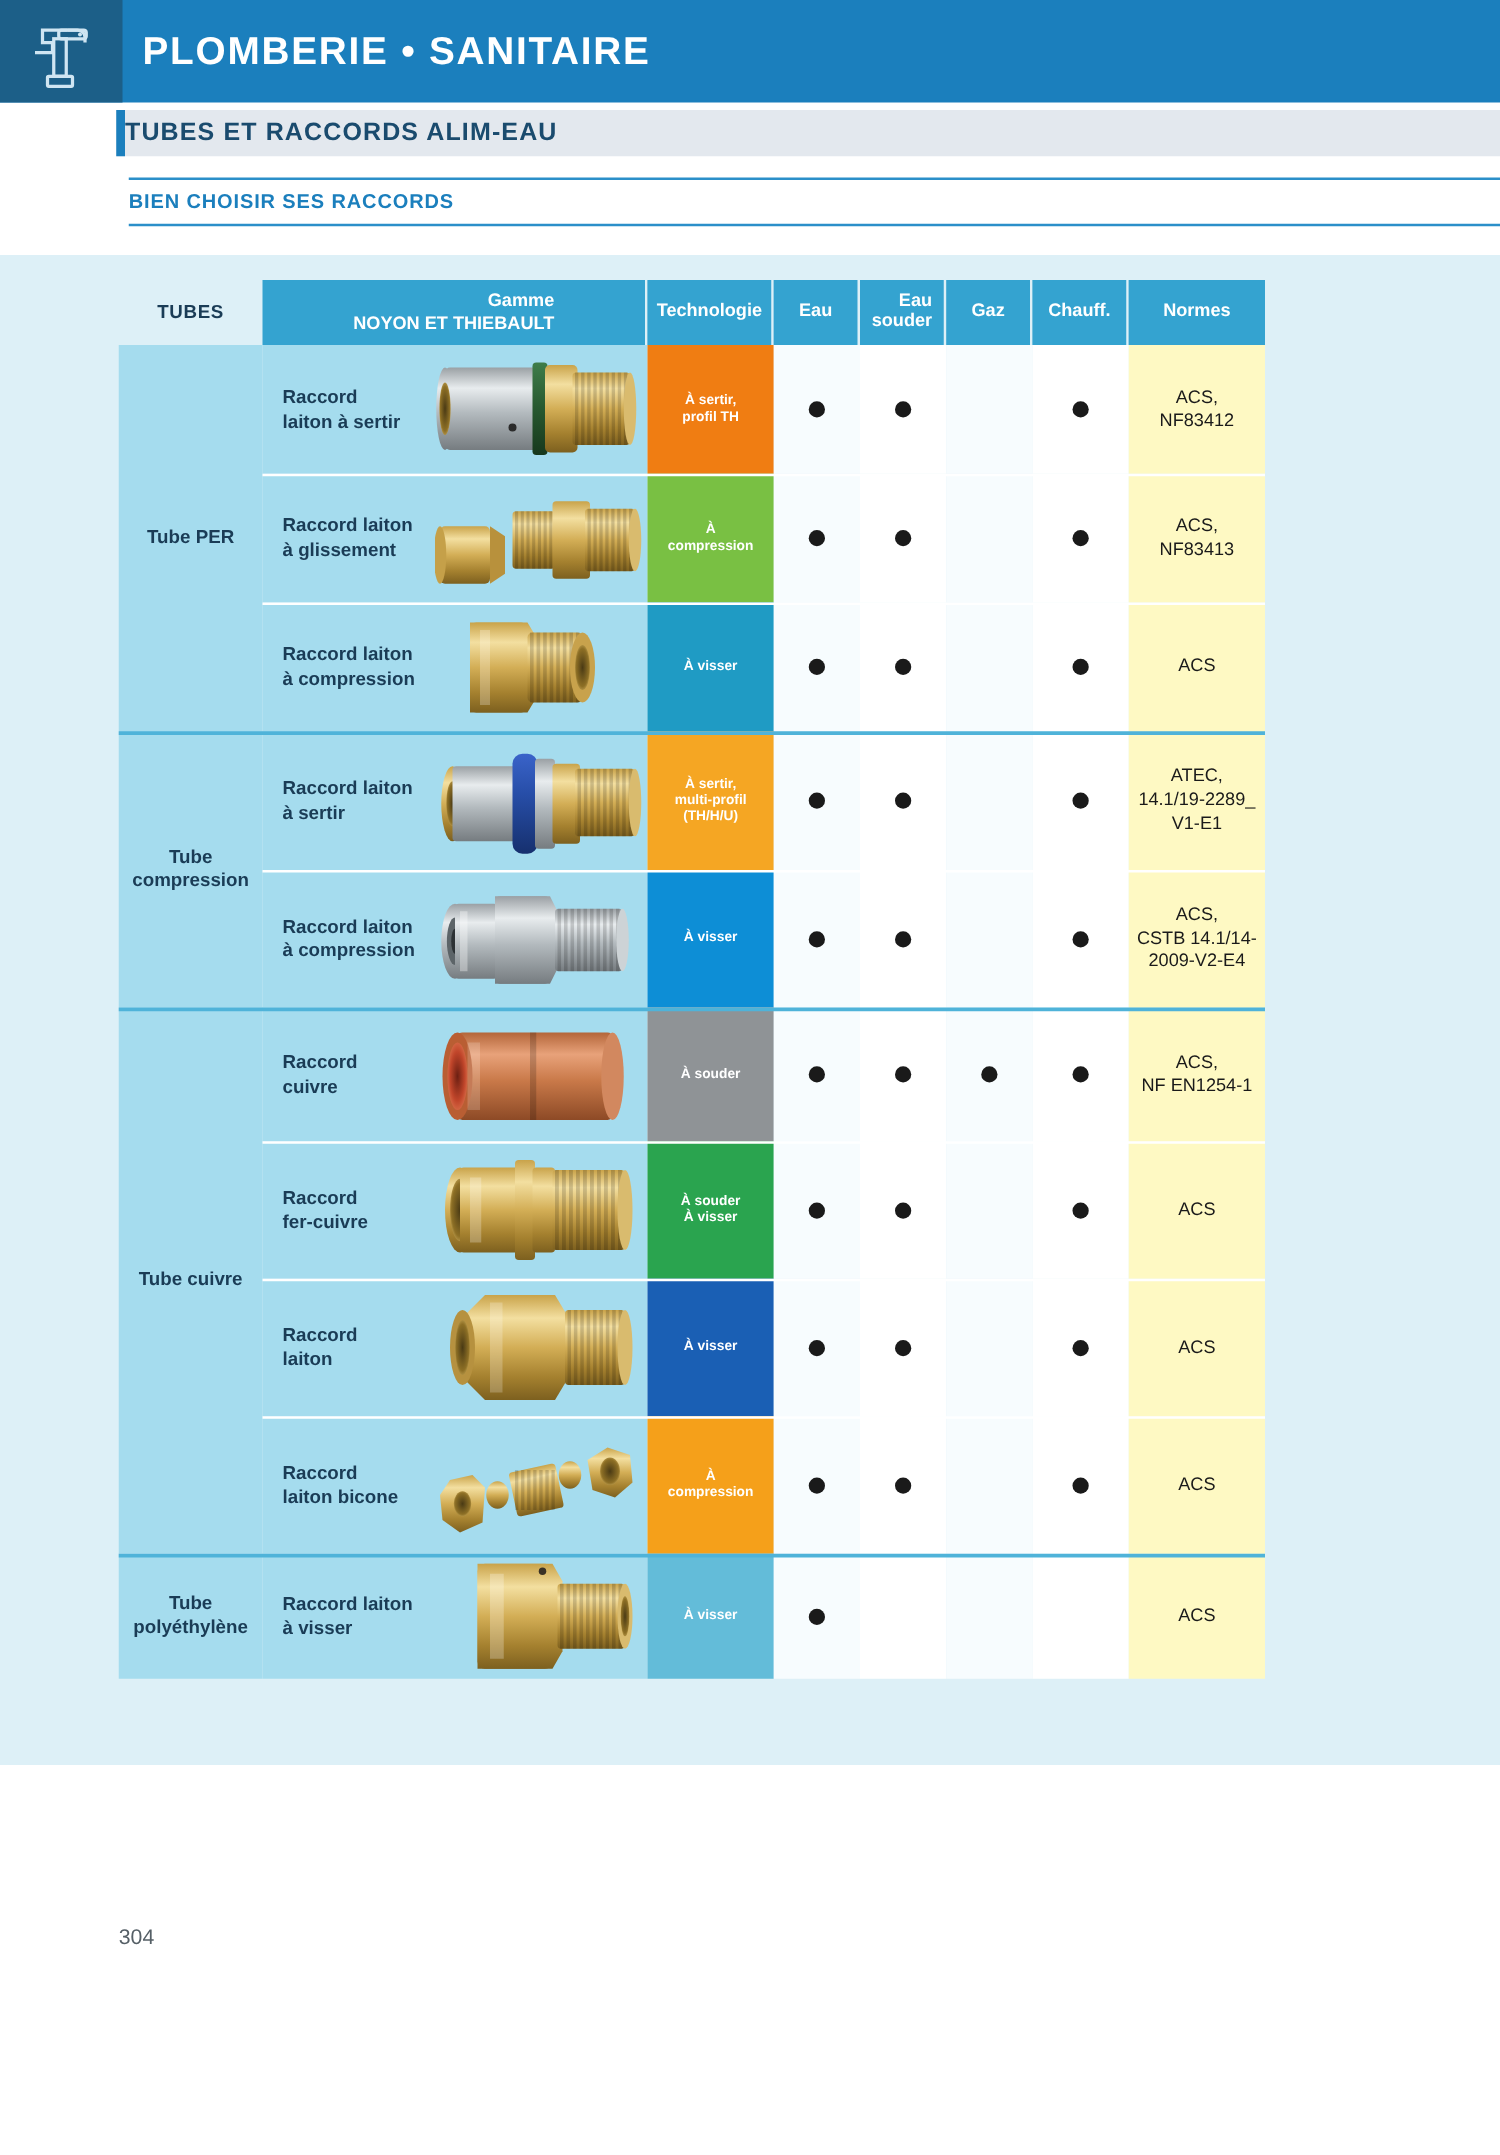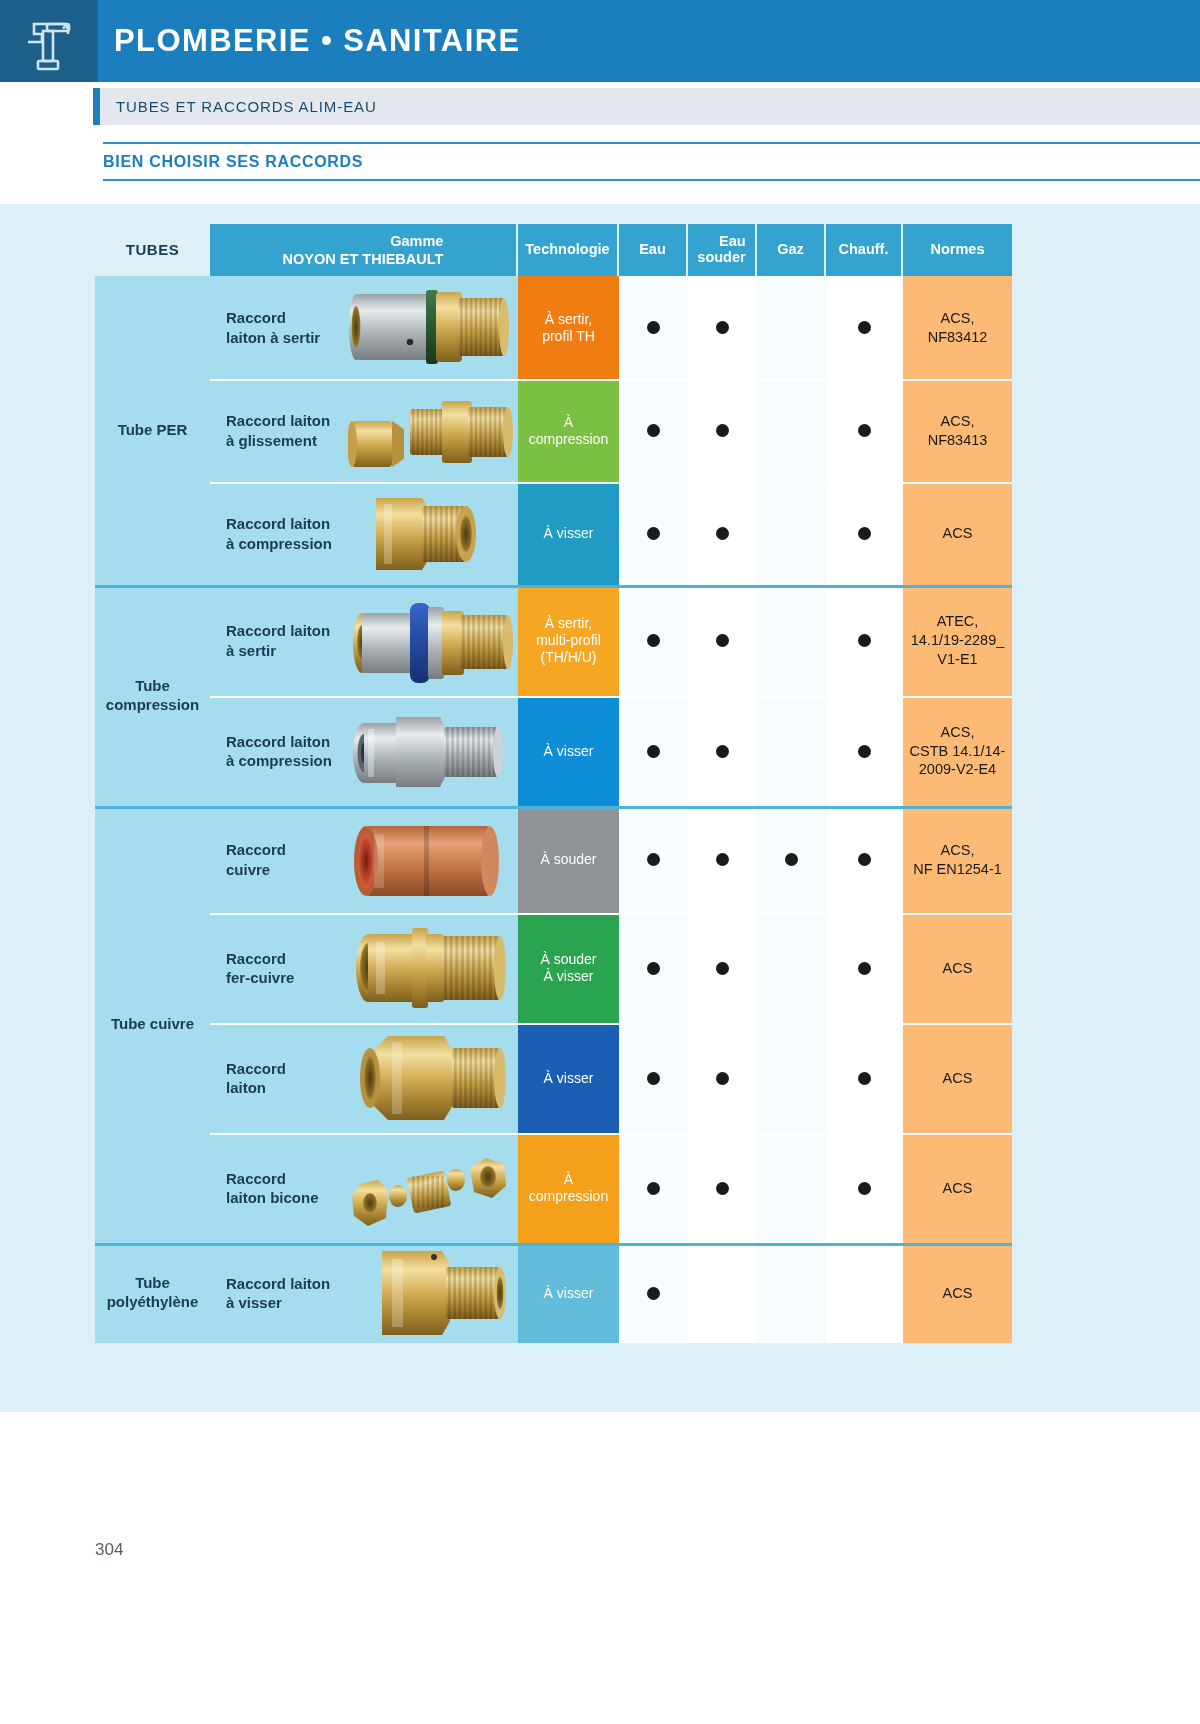--- a/index.html
+++ b/index.html
@@ -33,22 +33,21 @@
   
   .subheader {
     position:absolute; left:93px; top:88px; width:1107px; height:37px;
     background:#e3e8ee;
     display:flex; align-items:center;
   }
   .subheader-bar {
     width:7px; height:37px; background:#1b7fbd; flex:0 0 auto;
   }
   .subheader-text {
-    margin-left:16px;
-    color:#1a4b6e; font-size:15px; font-weight:normal; letter-spacing:0.9px;
+    color:#1a4b6e; font-size:20px; font-weight:bold; letter-spacing:0.9px;
   }
 
   
   .section-wrap {
     position:absolute; left:103px; top:142px; width:1107px;
   }
   .rule-top { height:2px; background:#2b8fc9; width:1107px; }
   .section-title {
     color:#1b7fbd; font-size:16px; font-weight:bold; letter-spacing:0.7px;
     padding:9px 0 8px 0;
@@ -109,26 +108,26 @@
     background:#a5dcee; color:#1a3c56;
     font-size:15px; font-weight:bold; line-height:1.25;
   }
   .cell-name {
     background:#a5dcee; color:#1a3c56;
     font-size:15px; font-weight:bold; line-height:1.3;
     justify-content:flex-start; padding-left:16px; text-align:left;
   }
   .cell-img { background:#a5dcee; }
   .cell-tech {
-    color:#ffffff; font-size:14px; font-weight:normal; line-height:1.2;
+    color:#ffffff; font-size:11px; font-weight:bold; line-height:1.2;
   }
   .cell-mark { background:#f7fcfe; }
   .cell-mark.alt { background:#ffffff; }
   .cell-norm {
-    background:#fdba74; color:#1a1a1a;
+    background:#fef9c3; color:#1a1a1a;
     font-size:14.5px; font-weight:normal; line-height:1.3;
   }
   .dot {
     width:13px; height:13px; border-radius:50%; background:#1a1a1a;
     display:block;
   }
 
   
   .sep-thin {
     position:absolute; left:115px; top:0; width:802px; height:2px;

